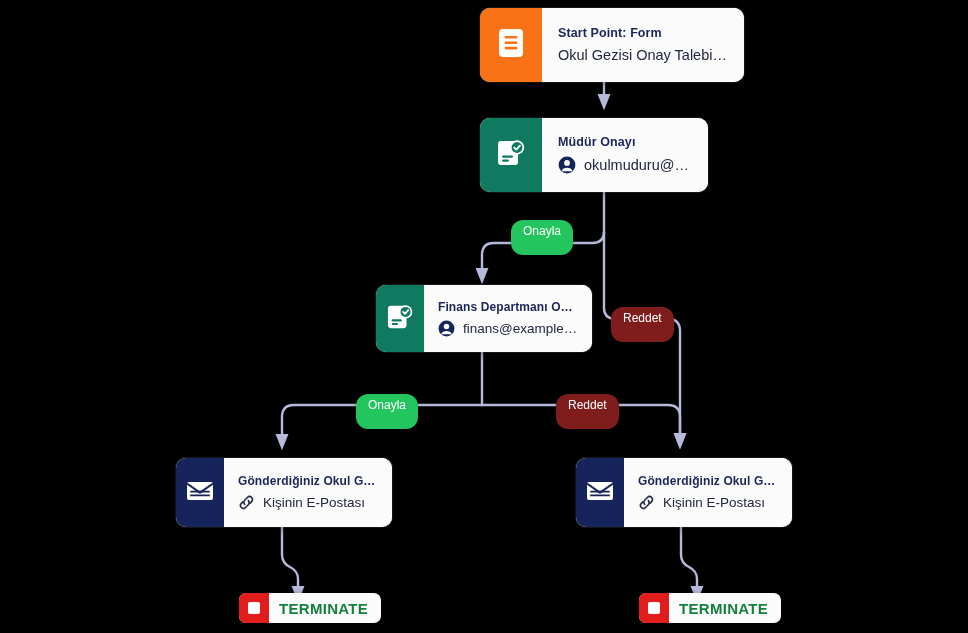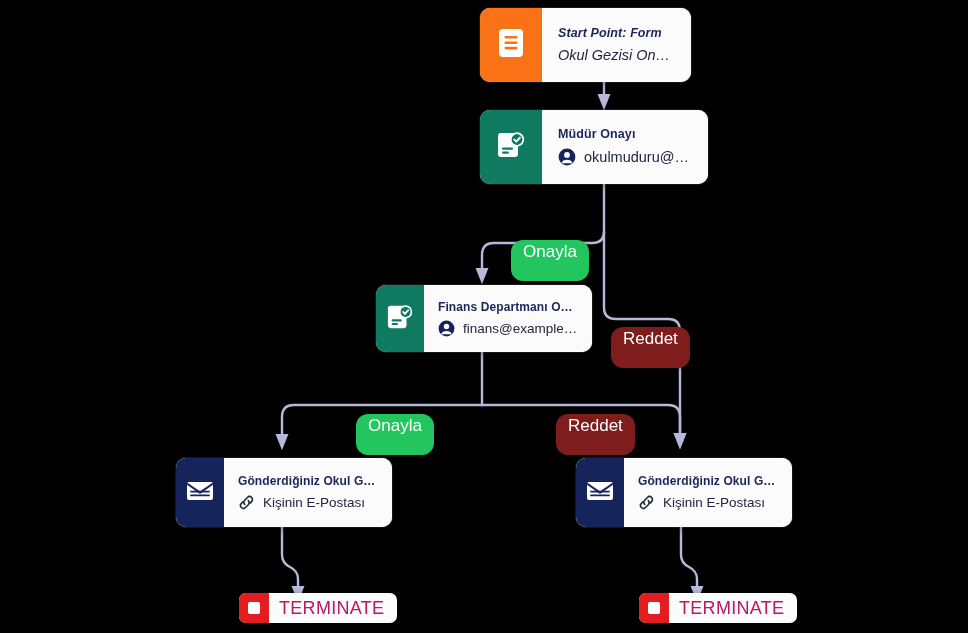--- a/index.html
+++ b/index.html
@@ -46,30 +46,29 @@
   }
 
   
   .ic-orange{background:#f97316;}
   .ic-green{background:#0f7a60;}
   .ic-navy{background:#16245c;}
 
   
   .pill{
     position:absolute;
-    height:41px;line-height:23px;
+    height:35px;line-height:23px;
     padding:0 12px;
     border-radius:12px;
-    font-size:17px;
+    font-size:12px;
     color:#ffffff;
     text-align:center;
     white-space:nowrap;
     z-index:4;
     box-shadow:0 1px 3px rgba(0,0,0,.3);
-    margin-top:20px;
   }
   .pill-approve{background:#22c55e;}
   .pill-reject{background:#7f1d1d;}
 
   
   .terminate{
     position:absolute;
     display:flex;align-items:center;
     height:30px;
     background:#fbfbfb;
@@ -81,21 +80,21 @@
   .terminate .sq{
     width:30px;height:30px;flex:0 0 30px;
     background:#e11d1d;
     display:flex;align-items:center;justify-content:center;
   }
   .terminate .sq i{
     display:block;width:12px;height:12px;background:#fff;border-radius:2px;
   }
   .terminate .tlabel{
     padding:0 13px 0 10px;
-    font-size:18px;color:#be185d;font-weight:400;letter-spacing:.3px;
+    font-size:15px;color:#15803d;font-weight:700;letter-spacing:.3px;
   }
 </style>
 </head>
 <body>
 
 <div id="canvas">
 
   <svg class="edges" viewBox="0 0 968 633" xmlns="http://www.w3.org/2000/svg">
     <defs>
       <marker id="arw" markerWidth="9" markerHeight="9" refX="4.6" refY="3.1" orient="auto" markerUnits="strokeWidth">
@@ -117,40 +116,40 @@
       <path d="M482,405 Q482,405 470,405 L294,405 Q282,405 282,417 L282,444" marker-end="url(#arw)"></path>
 
       <path d="M482,405 L602,405 Q668,405 668,405 L668,405 Q680,405 680,417 L680,443" marker-end="url(#arw)"></path>
 
       <path d="M282,527 L282,555 Q282,563 290,567 Q298,571 298,579 L298,596" marker-end="url(#arw)"></path>
 
       <path d="M681,527 L681,555 Q681,563 689,567 Q697,571 697,579 L697,596" marker-end="url(#arw)"></path>
     </g>
   </svg>
 
-  <div class="node" style="left:480px;top:8px;width:211px;height:74px;font-style:italic;">
+  <div class="node" style="left:480px;top:8px;width:264px;height:74px;">
     <div class="iconcol ic-orange">
       <span>
         <svg width="26" height="30" viewBox="0 0 26 30" xmlns="http://www.w3.org/2000/svg">
           <rect x="1" y="1" width="24" height="28" rx="4" fill="#ffffff"></rect>
           <rect x="6.5" y="8" width="13" height="2.6" rx="1.3" fill="#f97316"></rect>
           <rect x="6.5" y="13.4" width="13" height="2.6" rx="1.3" fill="#f97316"></rect>
           <rect x="6.5" y="18.8" width="13" height="2.6" rx="1.3" fill="#f97316"></rect>
         </svg>
       </span>
     </div>
     <div class="body">
       <div class="title">Start Point: Form</div>
       <div class="subrow">
         <span class="subtext">Okul Gezisi Onay Talebi F...</span>
       </div>
     </div>
   </div>
 
-  <div class="node" style="left:480px;top:110px;width:228px;height:74px;">
+  <div class="node" style="left:480px;top:118px;width:228px;height:74px;">
     <div class="iconcol ic-green">
       <span>
         <svg width="28" height="30" viewBox="0 0 28 30" xmlns="http://www.w3.org/2000/svg">
           <path d="M4,3 h14 a3,3 0 0 1 3,3 v18 a3,3 0 0 1 -3,3 h-14 a3,3 0 0 1 -3,-3 v-18 a3,3 0 0 1 3,-3 z" fill="#ffffff"></path>
           <rect x="5" y="17.5" width="11" height="2.3" rx="1.15" fill="#0f7a60"></rect>
           <rect x="5" y="21.4" width="7" height="2.3" rx="1.15" fill="#0f7a60"></rect>
           <circle cx="20" cy="9.5" r="7.2" fill="#ffffff"></circle>
           <circle cx="20" cy="9.5" r="5.4" fill="#0f7a60"></circle>
           <path d="M17.3,9.6 l2,2 l3.6,-3.9" fill="none" stroke="#ffffff" stroke-width="1.9" stroke-linecap="round" stroke-linejoin="round"></path>
         </svg>

